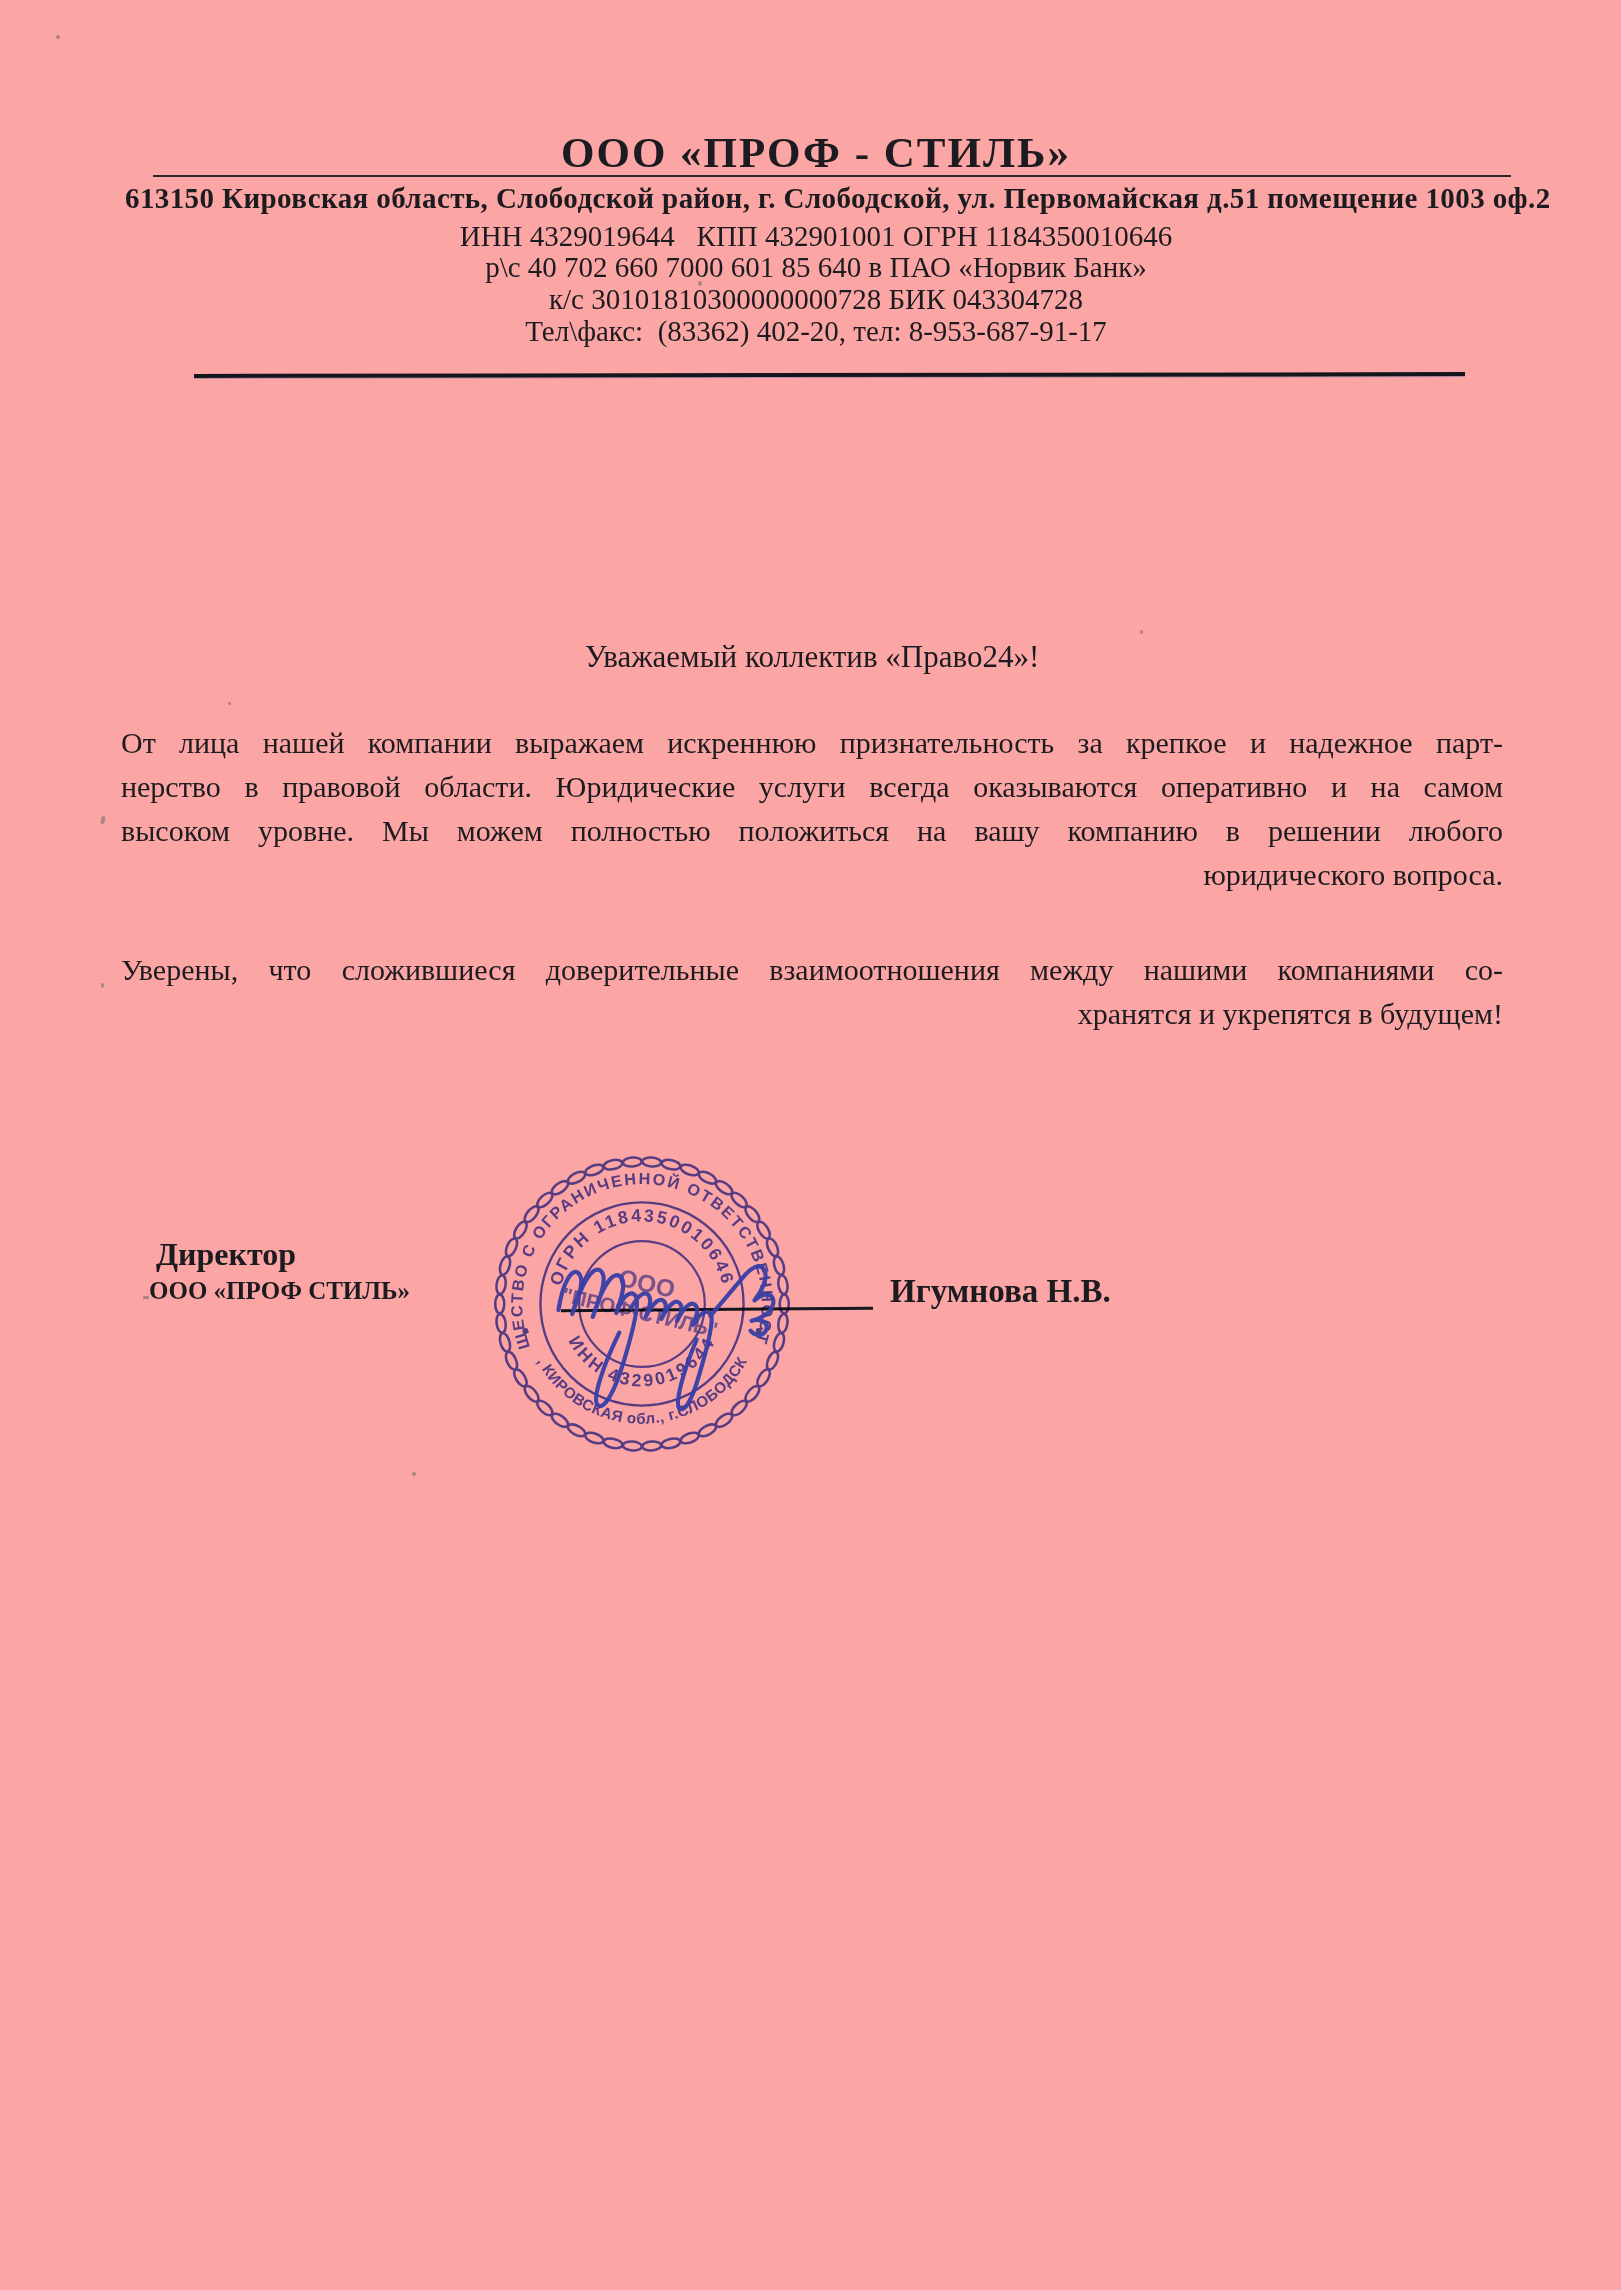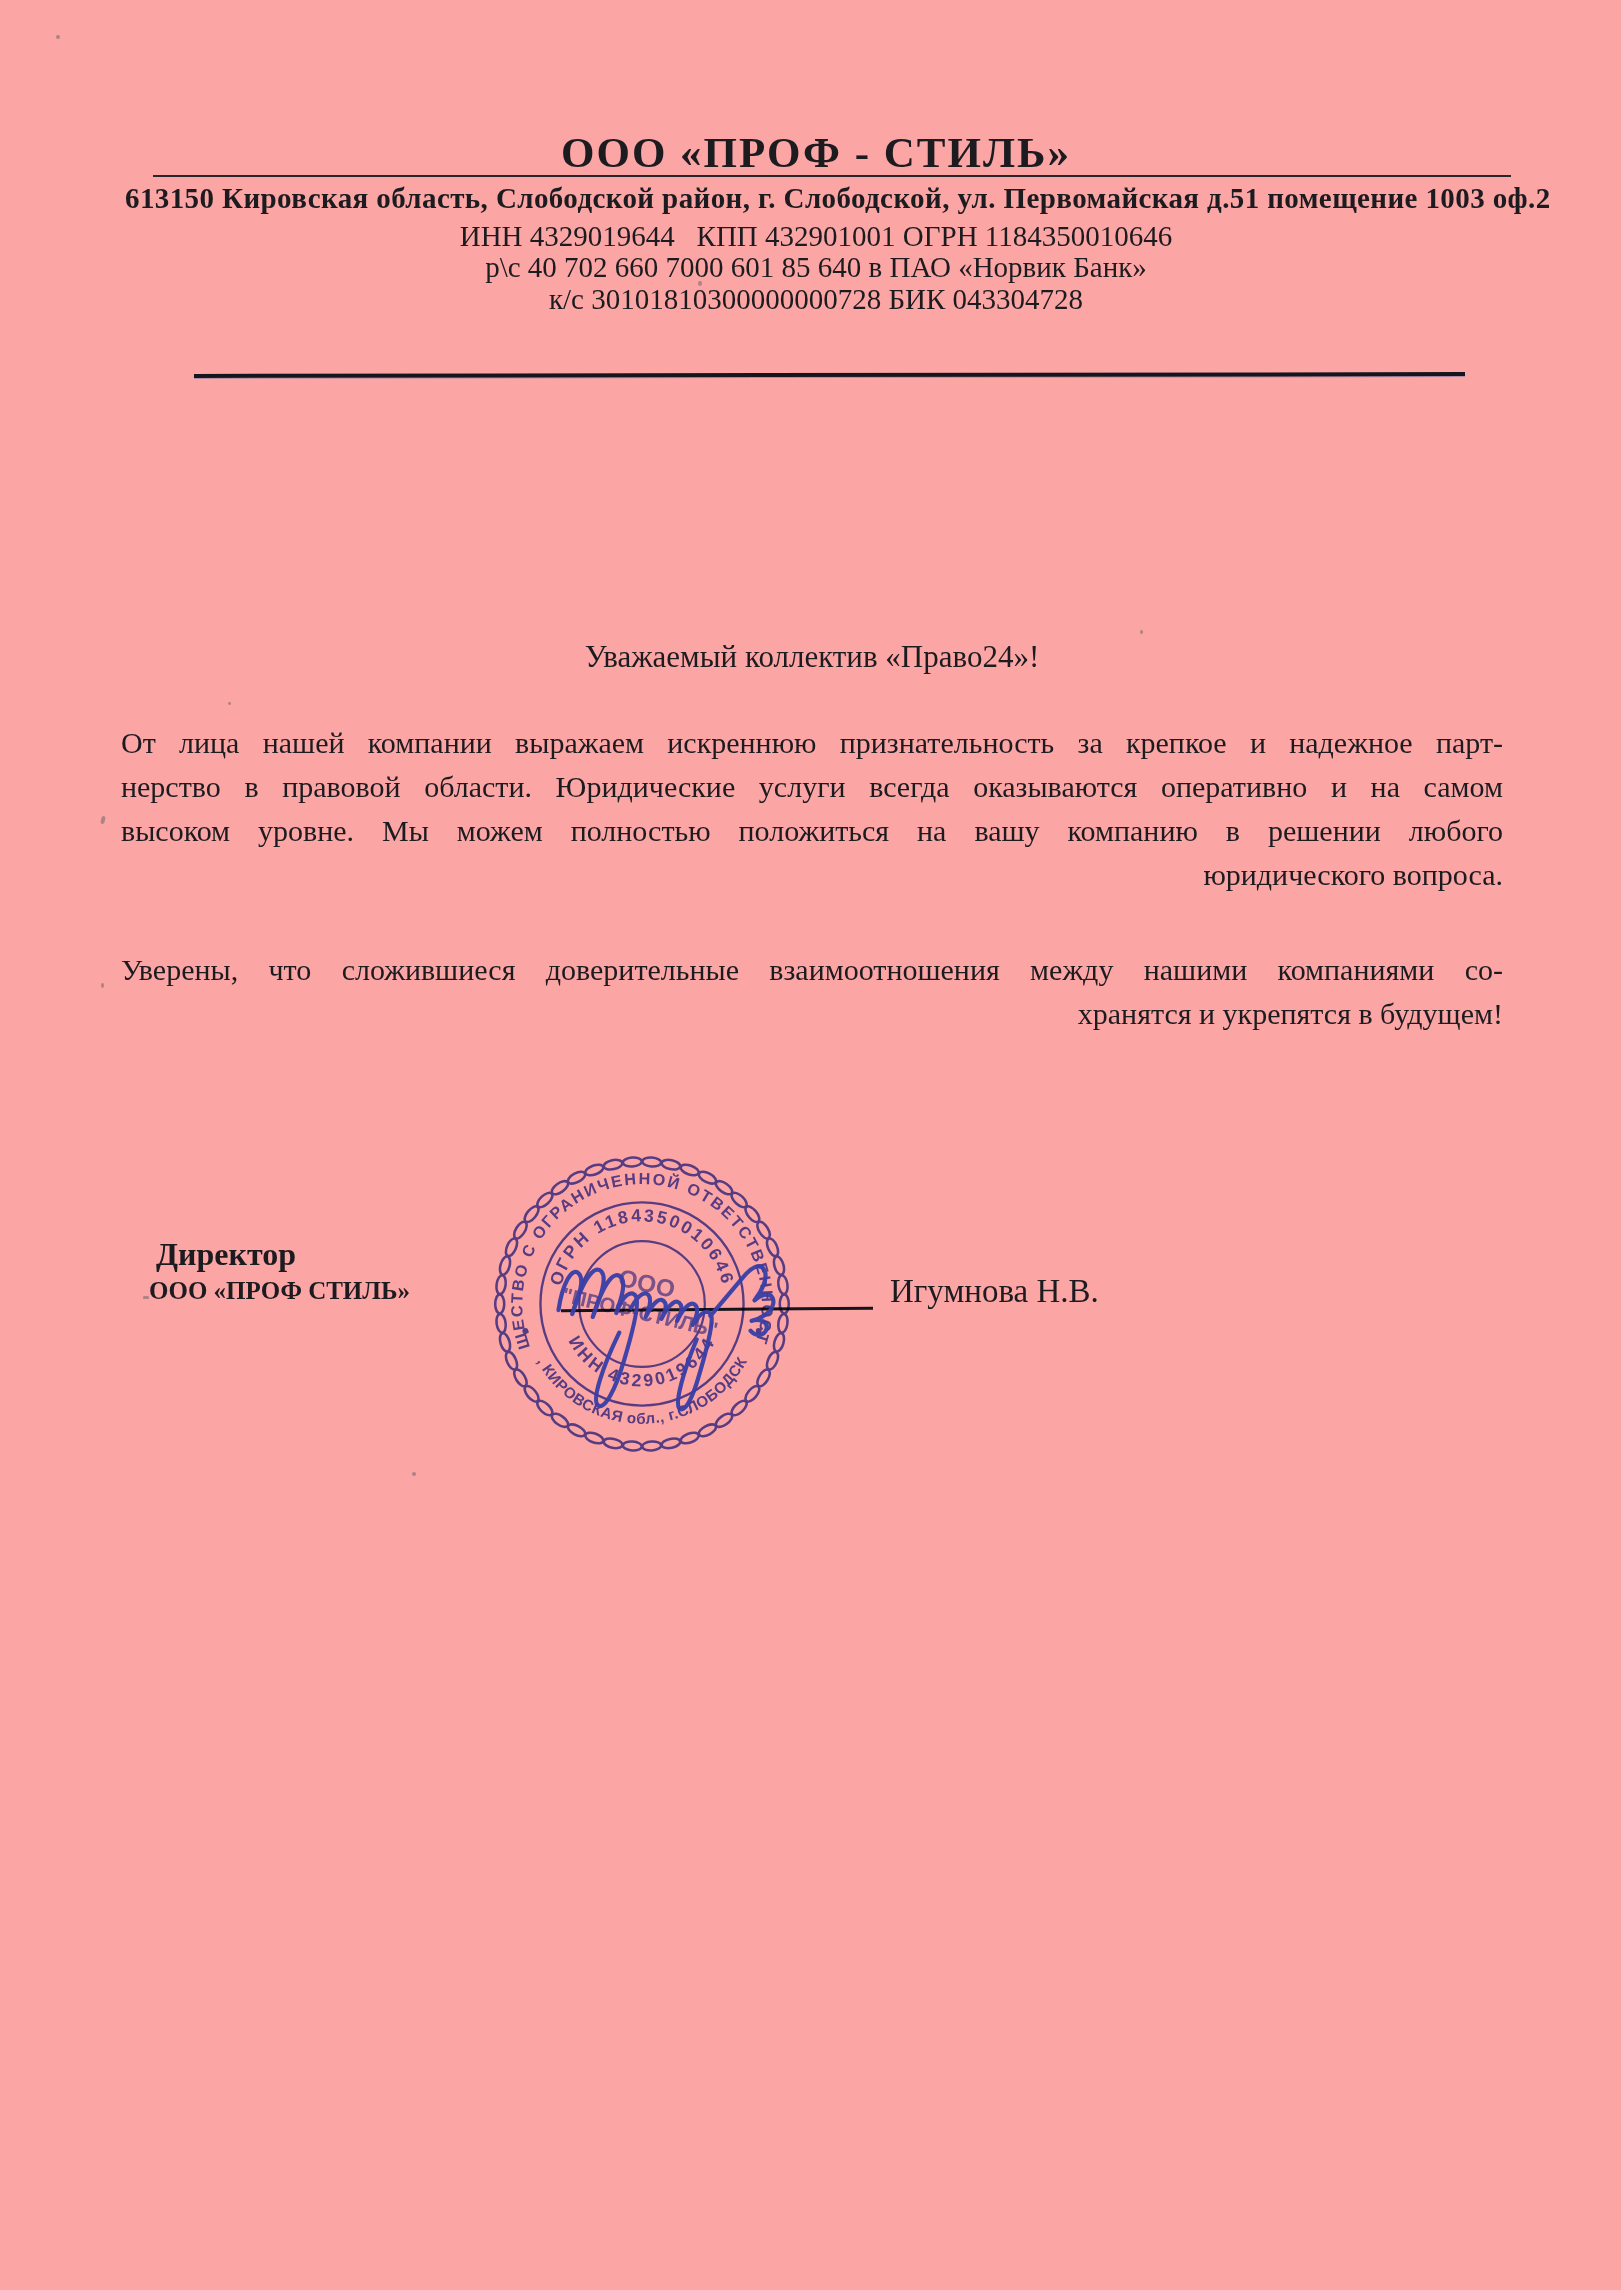--- a/index.html
+++ b/index.html
@@ -22,41 +22,42 @@
   
   .salutation{top:639px;left:121px;width:1382px;text-align:center;font-size:31px;}
   .para{left:121px;width:1382px;font-size:30px;line-height:44px;}
   .p1{top:721px;}
   .p2{top:948px;}
   .jline{text-align:justify;text-align-last:justify;white-space:normal;}
   .lline{text-align:right;}
   
   .sig-role1{top:1236px;left:156px;font-size:32px;font-weight:bold;}
   .sig-role2{top:1277px;left:149px;font-size:25px;font-weight:bold;white-space:pre;}
-  .sig-name{top:1273px;left:890px;font-size:33px;font-weight:normal;}
+  .sig-name{top:1273px;left:890px;font-size:33px;font-weight:bold;}
   .sig-line{top:1308px;left:561px;width:312px;height:3.4px;background:#15151c;transform:rotate(-0.5deg);}
   .stamp-svg{top:1147px;left:485px;width:314px;height:314px;mix-blend-mode:multiply;opacity:.93;}
   .sign-svg{top:1215px;left:529px;width:451px;height:245px;}
   .stamp-text{font-family:"Liberation Sans", sans-serif;font-weight:700;}
   
   .speck{background:#6a6a6e;border-radius:50%;opacity:.55;}
 </style>
 </head>
 <body>
 
 <div class="page">
 
   <div class="abs hdr-center company-title">ООО «ПРОФ - СТИЛЬ»</div>
 
   <div class="abs rule-thin"></div>
 
   <div class="abs hdr-center hdr-address">613150 Кировская область, Слободской район, г. Слободской, ул. Первомайская д.51 помещение 1003 оф.2</div>
   <div class="abs hdr-center hdr-reg">ИНН 4329019644   КПП 432901001 ОГРН 1184350010646</div>
   <div class="abs hdr-center hdr-rs">р\с 40 702 660 7000 601 85 640 в ПАО «Норвик Банк»</div>
   <div class="abs hdr-center hdr-ks">к/с 30101810300000000728 БИК 043304728</div>
+  <div class="abs hdr-center hdr-phone">Тел\факс:  (83362) 402-20, тел: 8-953-687-91-17</div>
 
   <div class="abs rule-thick"></div>
 
   <div class="abs salutation">Уважаемый коллектив «Право24»!</div>
 
   <div class="abs para p1">
     <div class="jline">От лица нашей компании выражаем искреннюю признательность за крепкое и надежное парт-</div>
     <div class="jline">нерство в правовой области. Юридические услуги всегда оказываются оперативно и на самом</div>
     <div class="jline">высоком уровне. Мы можем полностью положиться на вашу компанию в решении любого</div>
     <div class="lline">юридического вопроса.</div>

